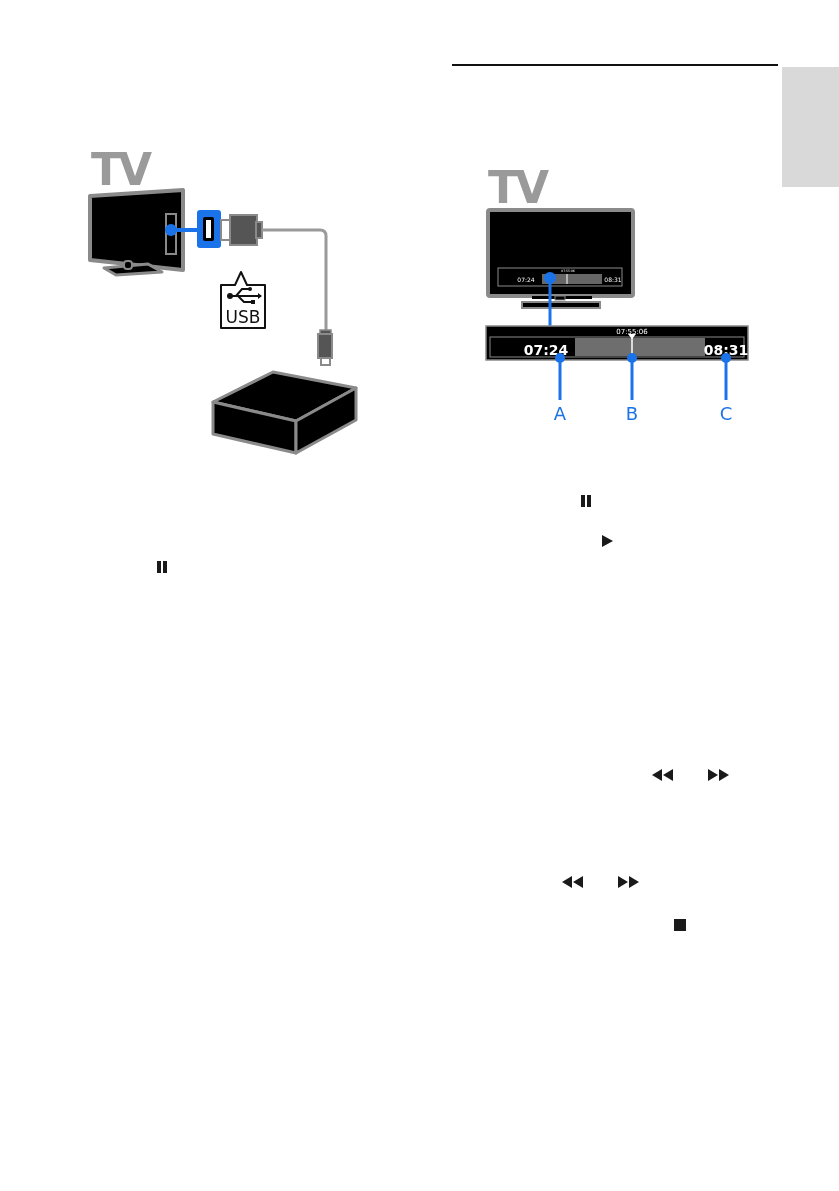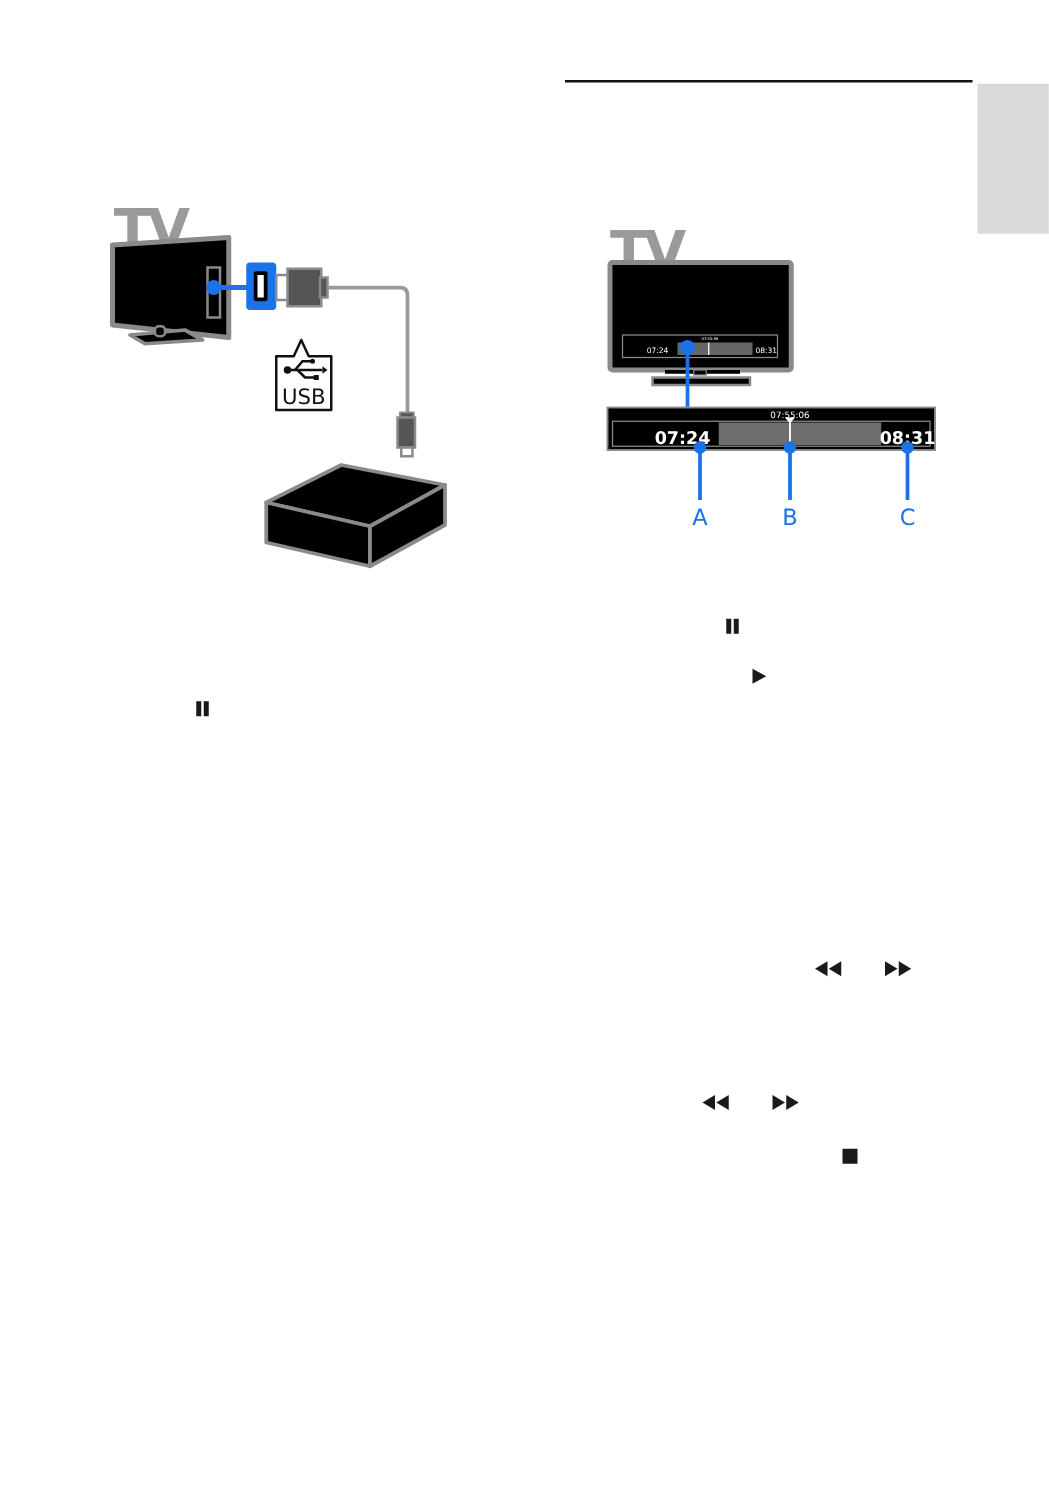--- a/index.html
+++ b/index.html
@@ -1,18 +1,18 @@
 <!DOCTYPE html>
 <html><head>
   <meta charset="utf-8">
   <style>
     html, body { margin: 0; padding: 0; background: #ffffff; }
     body { width: 839px; height: 1191px; position: relative; overflow: hidden; font-family: "DejaVu Sans", sans-serif; }
     .abs { position: absolute; }
-    .tv-label { font-family: "DejaVu Sans", sans-serif; font-weight: bold; color: #9a9a9a; font-size: 44px; letter-spacing: -3px; line-height: 1; margin-top: 14px; }
+    .tv-label { font-family: "DejaVu Sans", sans-serif; font-weight: bold; color: #9a9a9a; font-size: 44px; letter-spacing: -3px; line-height: 1; }
     .rule { background: #111; height: 2px; }
     .side-tab { background: #d9d9d9; }
     .icon { position: absolute; }
   </style>
 </head>
 <body>
 
 <div class="abs rule" style="left:452px; top:64px; width:326px;"></div>
 
 <div class="abs side-tab" style="left:782px; top:67px; width:57px; height:120px;"></div>

